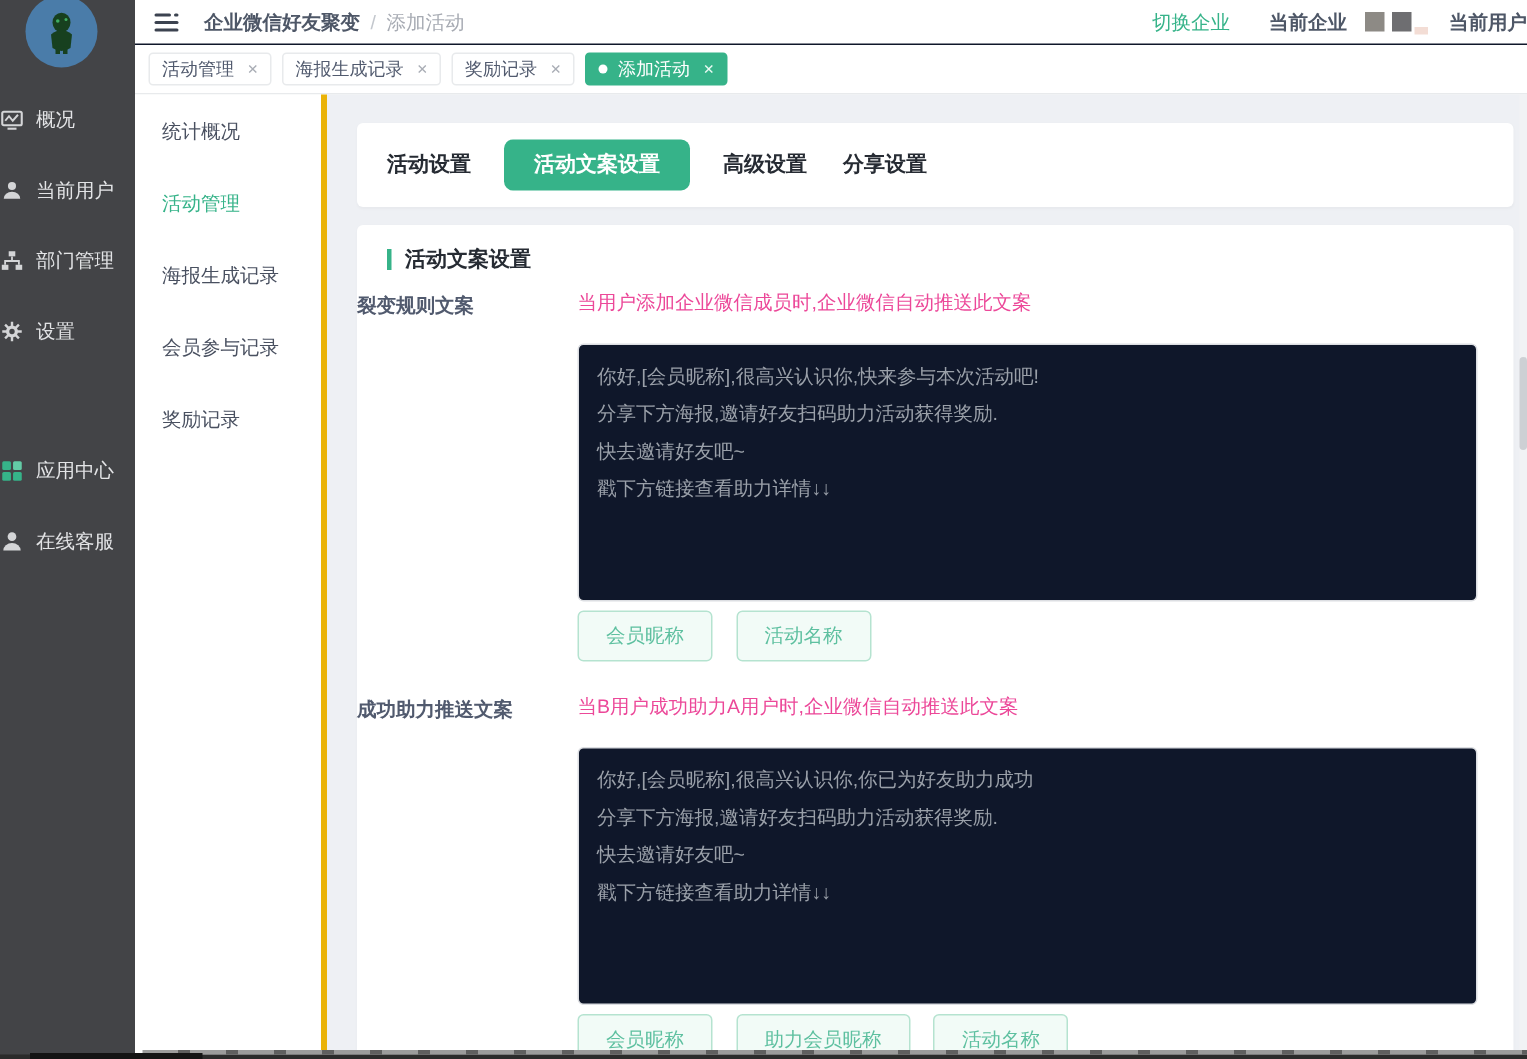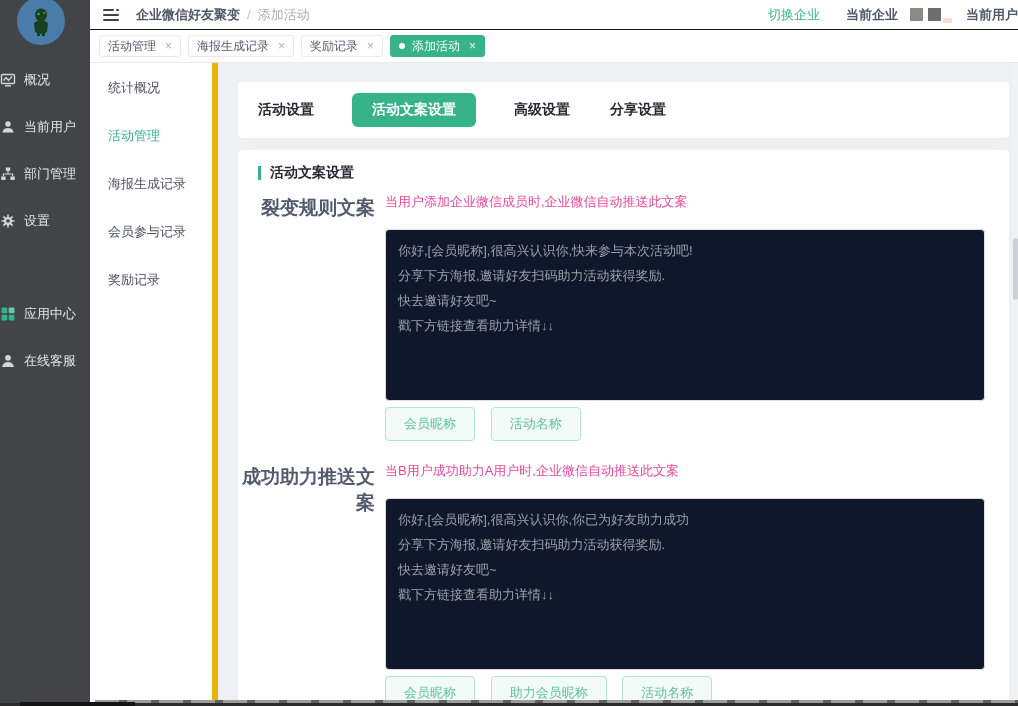--- a/index.html
+++ b/index.html
@@ -30,41 +30,41 @@
 
   
   .tagbar { position:absolute; left:90px; top:30px; width:928px; height:33px; background:#fff; border-bottom:1px solid #e8eaec; display:flex; align-items:center; padding-left:9px; gap:7px; }
   .tag { display:inline-flex; align-items:center; border:1px solid #e8eaec; border-radius:3px; background:#fff; color:#515a6e; font-size:12px; padding:3px 8px; cursor:pointer; line-height:14px; }
   .tag .tag-close { color:#a9adb5; margin-left:9px; font-size:12px; cursor:pointer; }
   .tag.active { background:#36b389; border-color:#36b389; color:#fff; }
   .tag.active .tag-close { color:#eafaf3; }
   .tag-dot { display:inline-block; width:6px; height:6px; border-radius:50%; background:#fff; margin-right:7px; }
 
   
-  .subsidebar { position:absolute; left:90px; top:63px; width:128px; height:637px; background:#fff; border-right:6px solid #eab308; padding-top:16px; }
+  .subsidebar { position:absolute; left:90px; top:63px; width:128px; height:637px; background:#fff; border-right:4px solid #eab308; padding-top:16px; }
   .sub-item { height:20px; margin:0 0 28px 18px; font-size:13px; color:#495060; cursor:pointer; }
   .sub-item.active { color:#36b389; }
 
   
   .content { position:absolute; left:218px; top:63px; width:800px; height:637px; background:#eef0f4; overflow:hidden; }
   .scroll-track { position:absolute; right:0; top:0; width:5px; height:100%; background:#f1f2f4; }
   .scroll-thumb { position:absolute; right:0; top:175px; width:5px; height:62px; background:#cdd0d4; border-radius:3px; }
 
-  .card-tabs { position:absolute; left:20px; top:19px; right:9px; height:56px; background:#fff; border-radius:4px; box-shadow:0 1px 2px rgba(0,0,0,0.03); display:flex; align-items:center; padding-left:18px; gap:36px; }
+  .card-tabs { position:absolute; left:20px; top:19px; right:9px; height:56px; background:#fff; border-radius:4px; box-shadow:0 1px 2px rgba(0,0,0,0.03); display:flex; align-items:center; padding-left:18px; gap:20px; }
   .main-tab { font-size:14px; font-weight:bold; color:#262b33; cursor:pointer; padding:8px 2px; }
   .main-tab.active { background:#36b389; color:#fff; padding:8px 20px; border-radius:6px; border:none; font-family:inherit; }
 
   .card-body { position:absolute; left:20px; top:87px; right:9px; bottom:-8px; background:#fff; border-radius:4px 4px 0 0; box-shadow:0 1px 2px rgba(0,0,0,0.03); padding-top:13px; }
   .section-head { display:flex; align-items:center; gap:9px; margin-left:20px; height:20px; }
   .section-bar { width:3px; height:14px; background:#36b389; }
   .section-title { font-size:14px; font-weight:bold; color:#262b33; }
 
   .form { margin-top:10px; }
   .form-row { display:flex; margin-bottom:21px; }
-  .form-label { width:137px; text-align:right; font-weight:bold; color:#515a6e; font-size:19px; padding-top:2px; flex:0 0 auto; }
+  .form-label { width:137px; font-weight:bold; color:#515a6e; font-size:13px; padding-top:2px; flex:0 0 auto; }
   .form-body { margin-left:10px; }
   .form-hint { color:#ec4899; font-size:13px; height:18px; line-height:18px; }
   .copy-textarea { display:block; margin-top:18px; width:600px; height:172px; border:1px solid #dcdee2; border-radius:4px; padding:8px 12px; font-family:inherit; font-size:13px; line-height:25px; color:#9aa0a9; resize:none; outline:none; background:#0f172a; }
   .insert-btns { margin-top:6px; }
   .insert-btn { display:inline-block; font-family:inherit; font-size:13px; color:#5ec0a0; background:#f2fbf7; border:1px solid #b5e3d0; border-radius:4px; padding:7px 18px; margin-right:12px; cursor:pointer; }
 
   
   .bottom-bar-dark { position:absolute; left:0; right:0; bottom:0; height:3px; background:#2b2b2b; }
   .bottom-bar-light { position:absolute; left:95px; right:0; bottom:3px; height:3px;
       background:repeating-linear-gradient(90deg,#9c9c9c 0 24px,#5f5f5f 24px 32px); }

